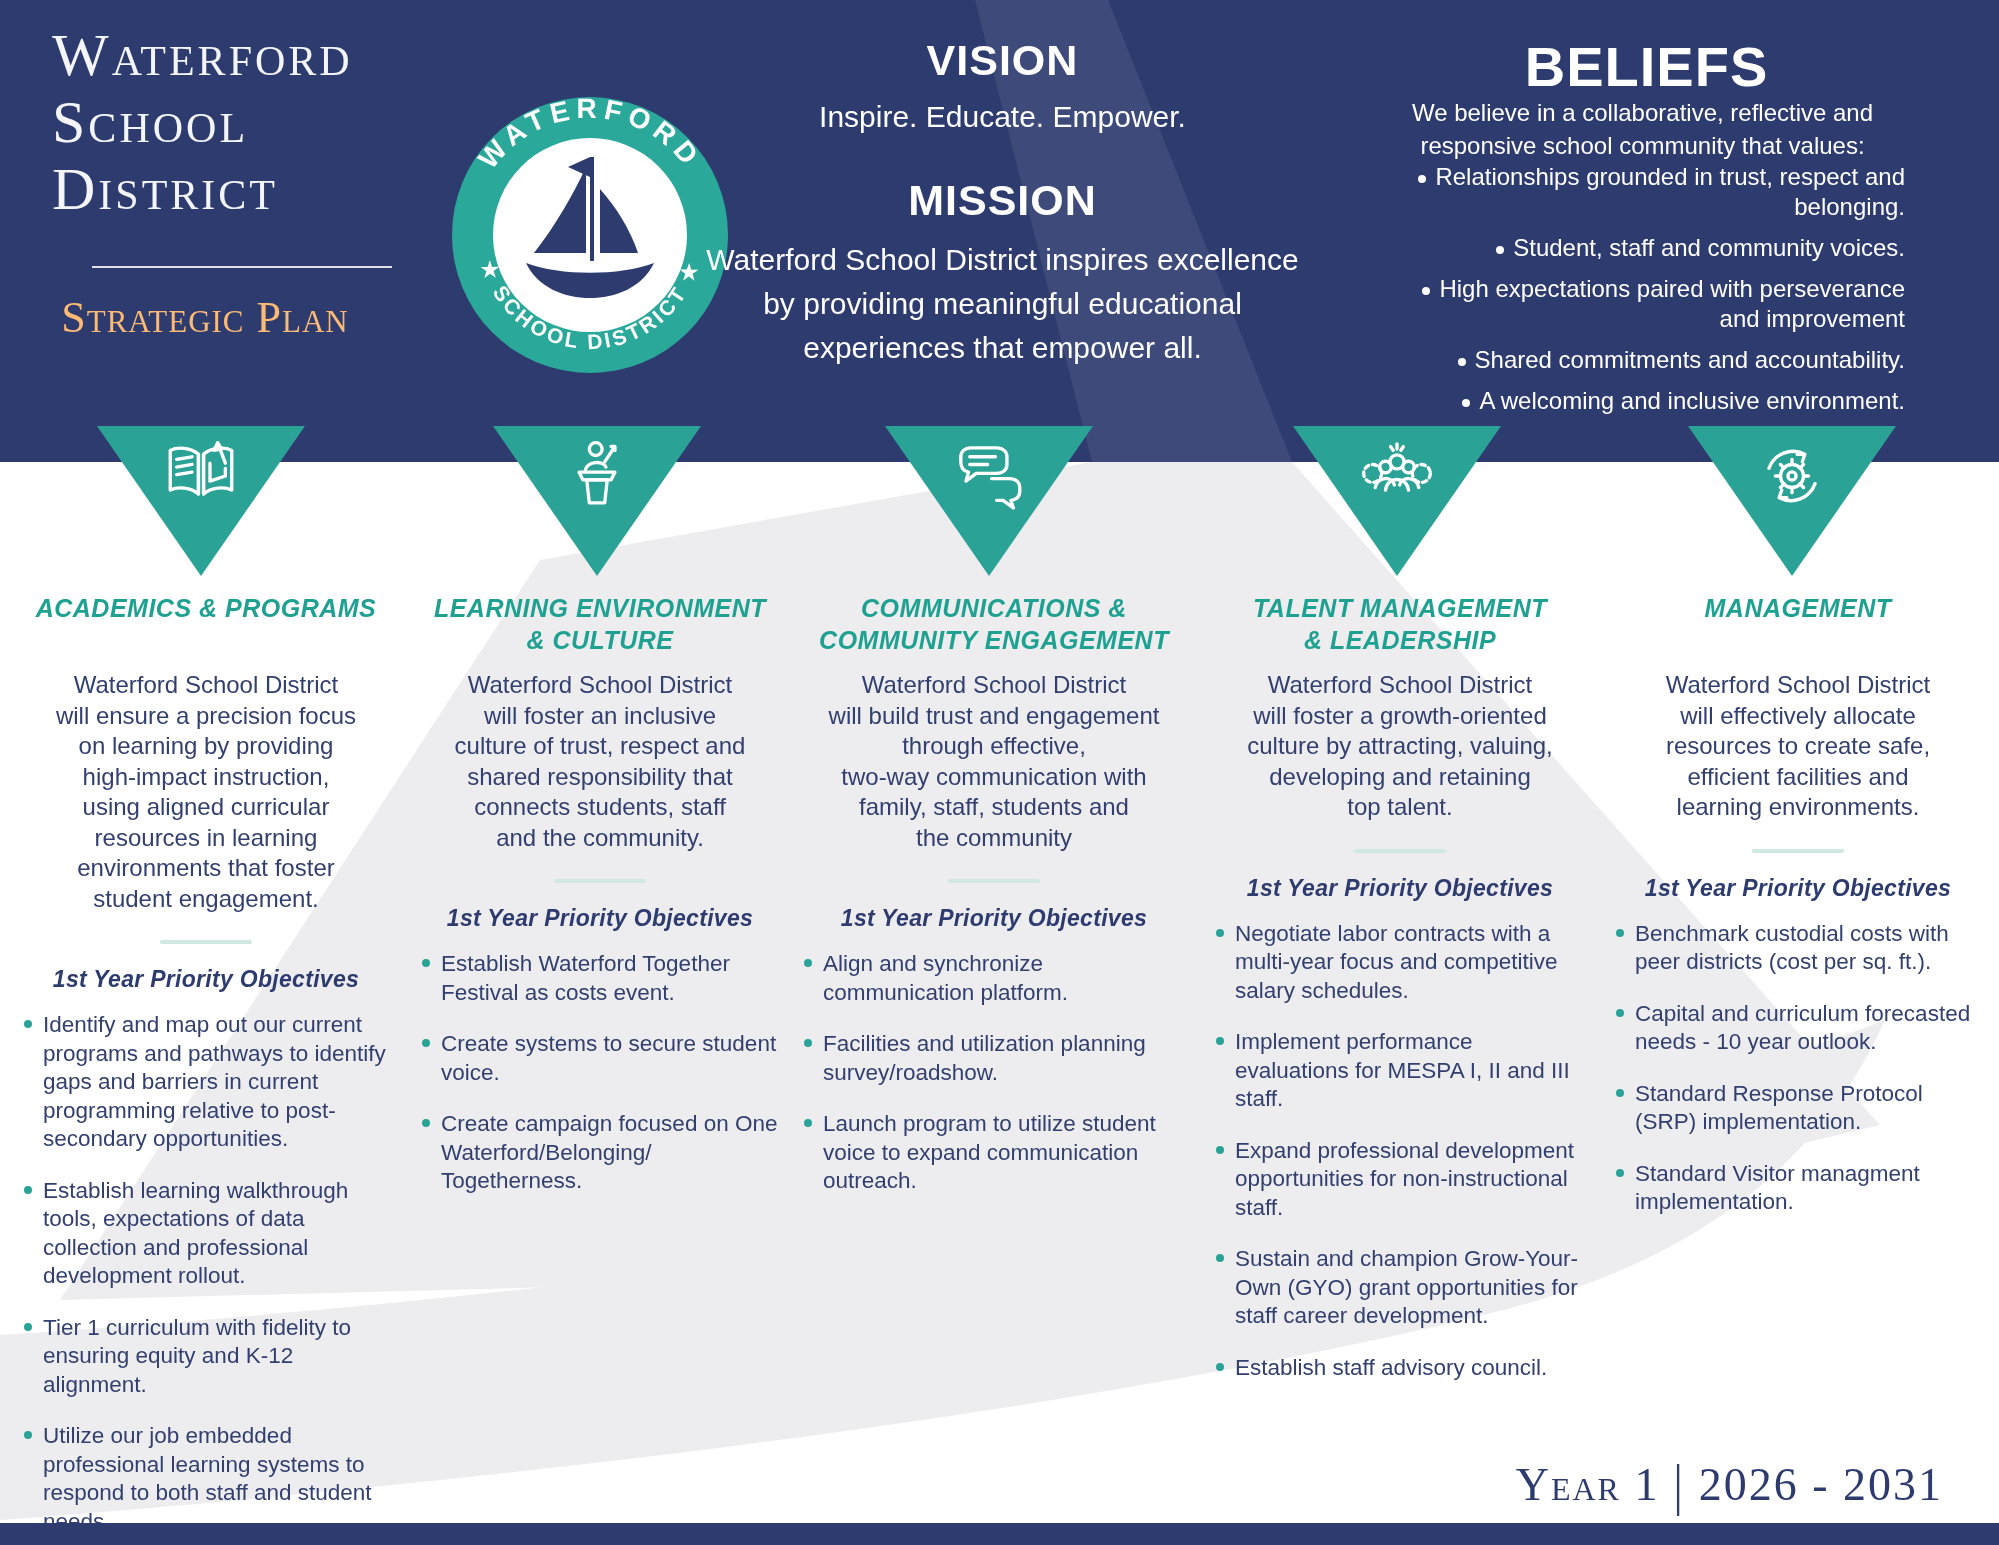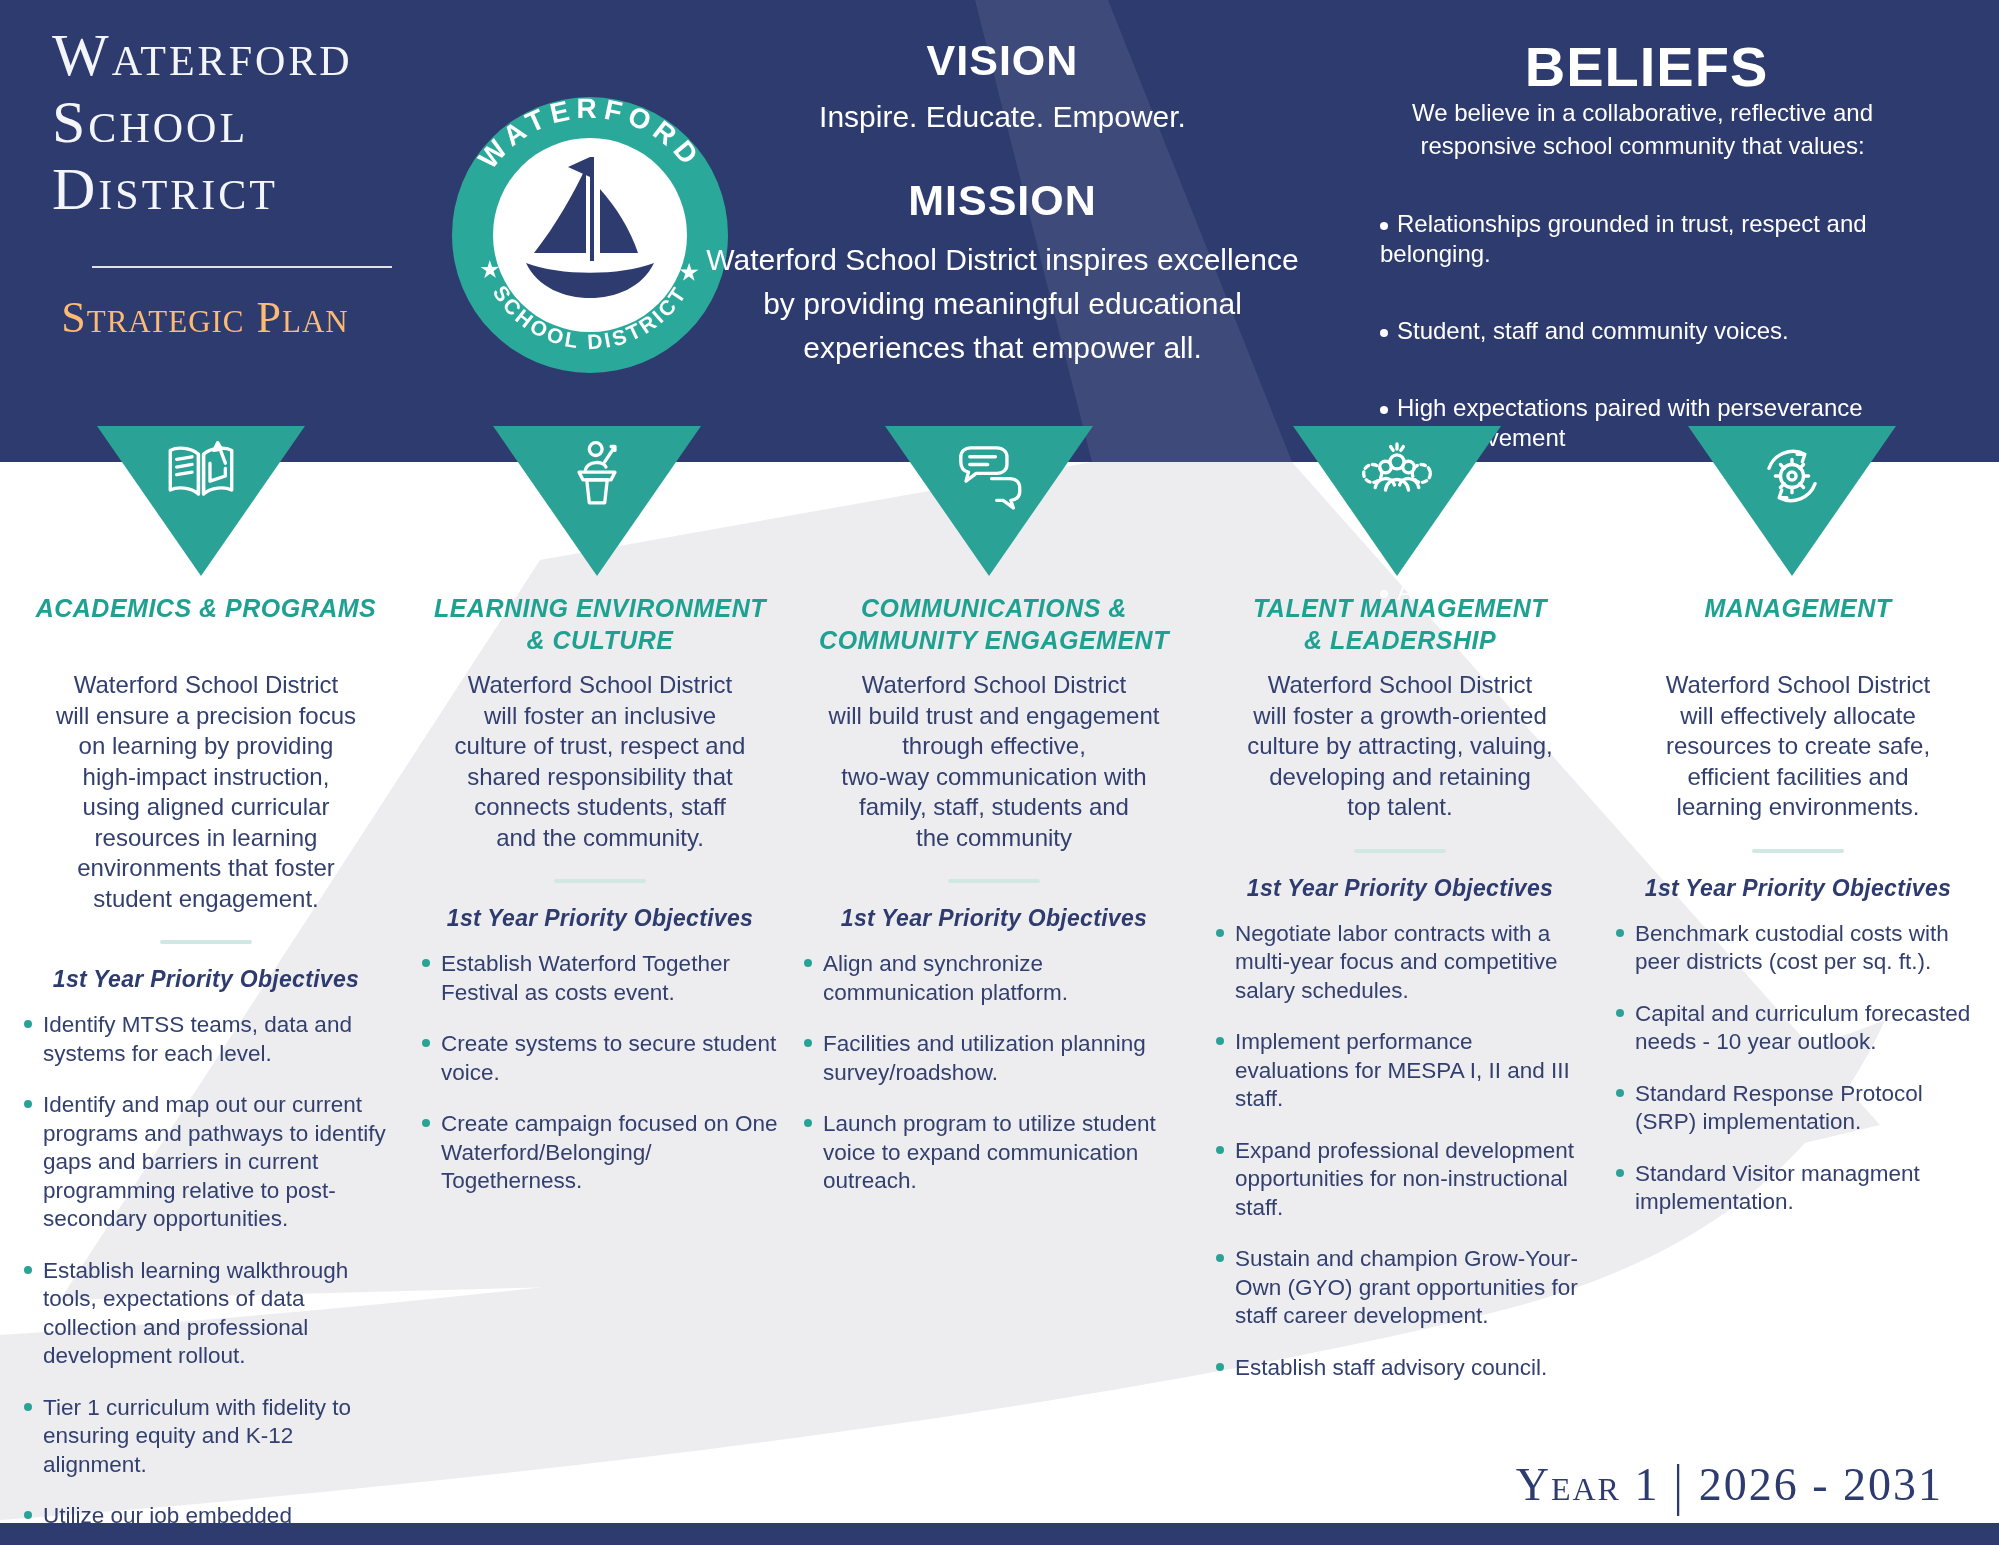--- a/index.html
+++ b/index.html
@@ -38,21 +38,21 @@
   .vm{position:absolute;left:690px;top:0;width:625px;text-align:center;}
   .h-it{font-weight:bold;letter-spacing:1px;}
   .vision-label{position:absolute;left:0;top:36px;width:100%;font-size:43px;}
   .vision-tag{position:absolute;left:0;top:100px;width:100%;font-size:30px;}
   .mission-label{position:absolute;left:0;top:176px;width:100%;font-size:43px;}
   .mission-text{position:absolute;left:0;top:238px;width:100%;font-size:30px;line-height:44px;}
   .beliefs{position:absolute;left:1380px;top:0;width:525px;text-align:center;}
   .beliefs-label{position:absolute;left:4px;top:34px;width:100%;font-size:56px;}
   .beliefs-intro{position:absolute;left:0;top:96px;width:100%;font-size:24px;line-height:33px;}
   .beliefs ul{position:absolute;left:0;top:162px;width:100%;margin:0;padding:0;list-style:none;font-size:24px;line-height:30px;}
-  .beliefs li{display:block;text-align:left;margin-bottom:11px;margin-top:47px;}
+  .beliefs li{display:block;text-align:right;margin-bottom:11px;}
   .beliefs .dot{
     display:inline-block;width:8px;height:8px;border-radius:50%;
     background:#ffffff;margin-right:9px;vertical-align:2px;
   }
   
   .tri{
     position:absolute;top:426px;width:208px;height:150px;
     background:#2aa396;clip-path:polygon(0 0,100% 0,50% 100%);
     z-index:2;display:flex;justify-content:center;
   }
@@ -218,24 +218,20 @@
 high-impact instruction,
 using aligned curricular
 resources in learning
 environments that foster
 student engagement.</p>
     <div class="pdivider"></div>
     <div class="plabel">1st Year Priority Objectives</div>
     <ul>
         <li>
           <span class="dot"></span>
-          <span class="btxt">Identify MTSS teams, data and systems for each level.</span>
-        </li>
-        <li>
-          <span class="dot"></span>
           <span class="btxt">Identify and map out our current programs and pathways to identify gaps and barriers in current programming relative to post-secondary opportunities.</span>
         </li>
         <li>
           <span class="dot"></span>
           <span class="btxt">Establish learning walkthrough tools, expectations of data collection and professional development rollout.</span>
         </li>
         <li>
           <span class="dot"></span>
           <span class="btxt">Tier 1 curriculum with fidelity to ensuring equity and K-12 alignment.</span>
         </li>

